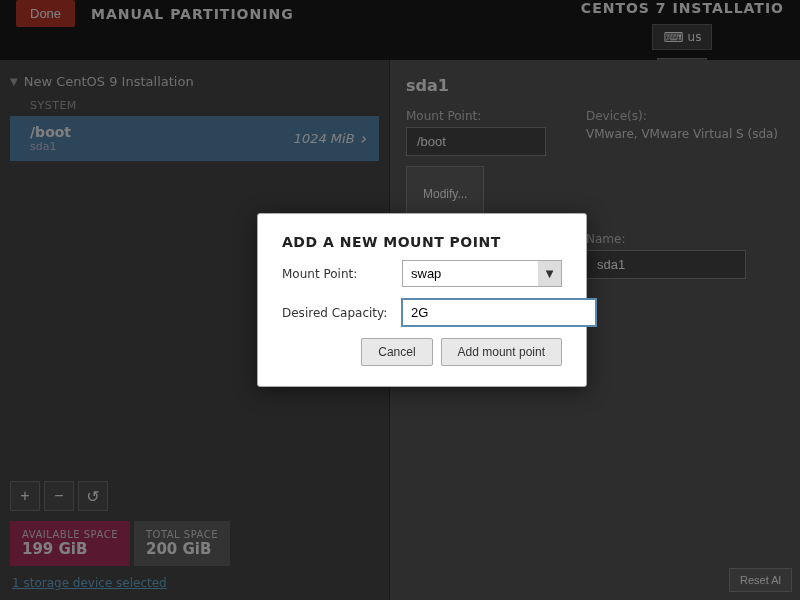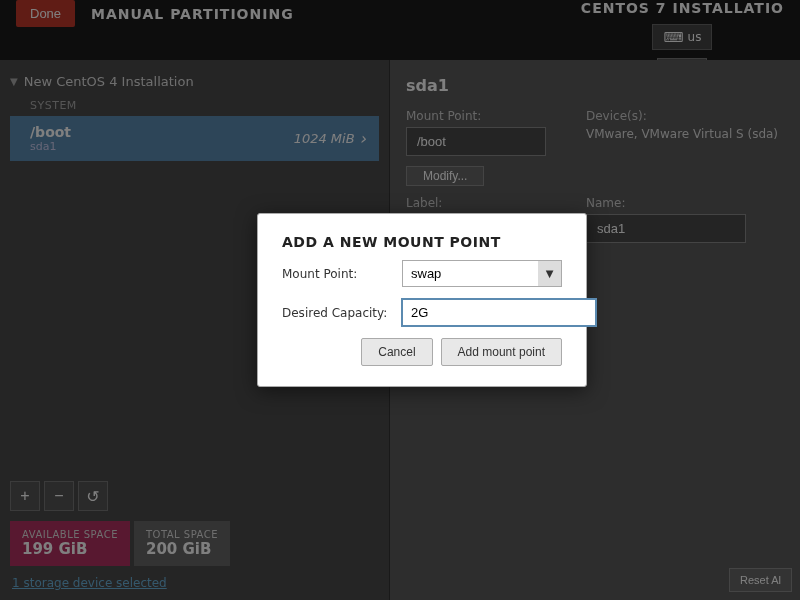--- a/index.html
+++ b/index.html
@@ -230,21 +230,21 @@
       margin-bottom: 4px;
     }
     .device-value {
       color: #ddd;
       font-size: 12px;
     }
     .modify-button {
       background: #666;
       border: 1px solid #888;
       color: #fff;
-      padding: 2px 16px;
+      padding: 20px 16px;
       font-size: 12px;
       cursor: pointer;
       margin-top: 10px;
     }
     .bottom-fields {
       display: flex;
       gap: 20px;
       margin-top: 10px;
     }
     .bottom-field {
@@ -403,21 +403,21 @@
     <button class="help-button">Help!</button>
   </div>
 </div>
 
 <div class="main-content">
 
   <div class="left-panel">
     <div class="installation-section">
       <div class="installation-header">
         <span class="triangle-icon">▼</span>
-        <span>New CentOS 4 Installation</span>
+        <span>New CentOS 9 Installation</span>
       </div>
       <div class="system-label">SYSTEM</div>
       <div class="partition-item">
         <div class="partition-item-left">
           <span class="partition-name">/boot</span>
           <span class="partition-device">sda1</span>
         </div>
         <div class="partition-item-right">
           <span class="partition-size">1024 MiB</span>
           <span class="chevron-right">›</span>

